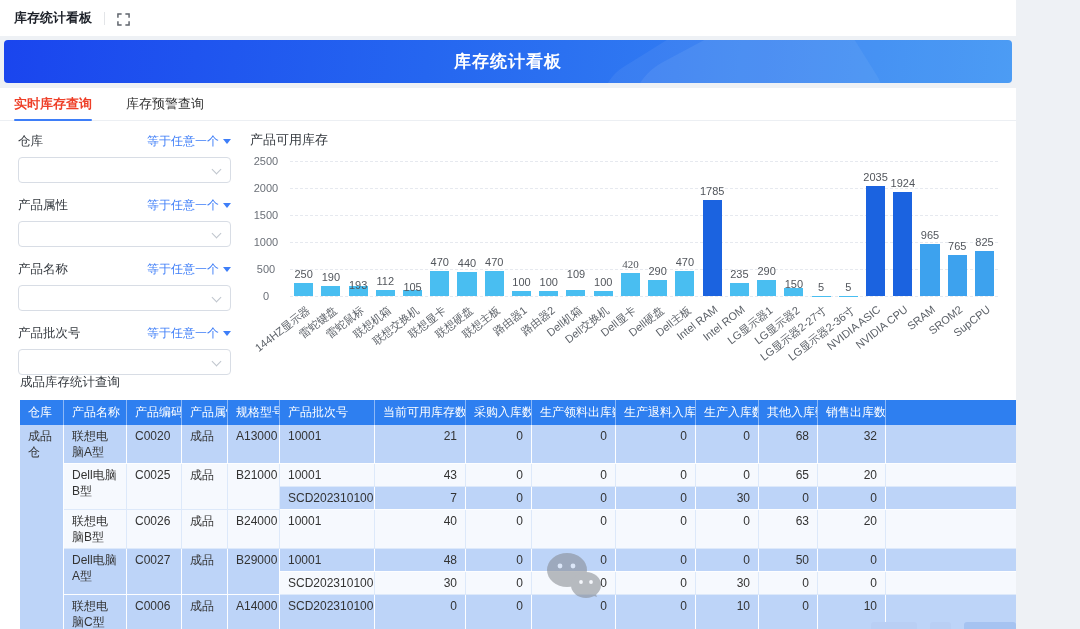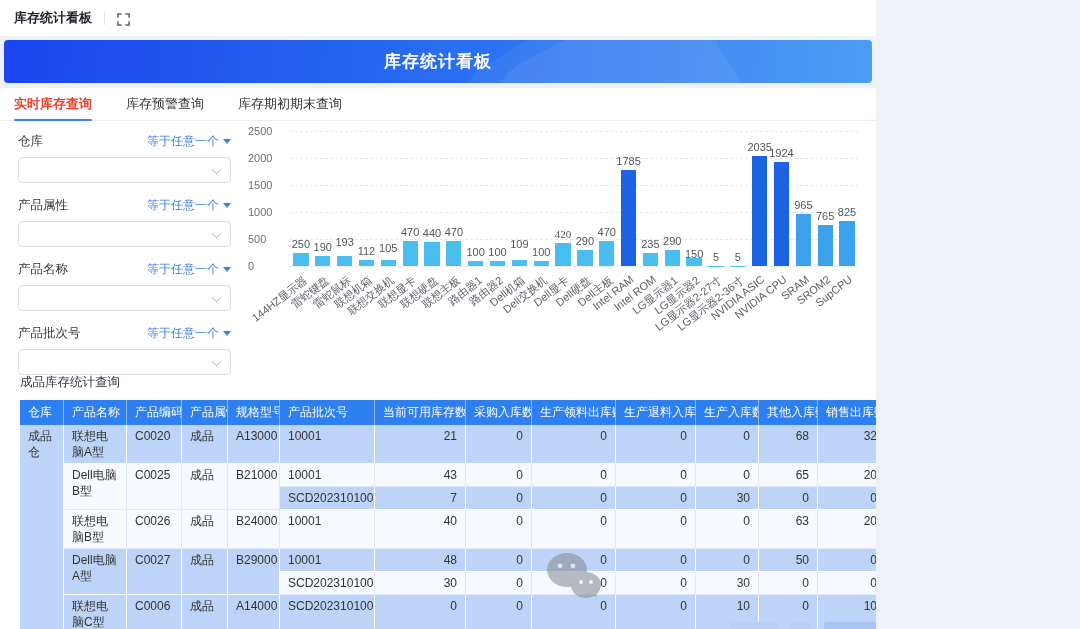--- a/index.html
+++ b/index.html
@@ -1,18 +1,18 @@
 <!DOCTYPE html>
 <html><head>
 <meta charset="utf-8">
 <style>
   * { margin:0; padding:0; box-sizing:border-box; }
   html,body { width:1080px; height:629px; }
   body { font-family:"Liberation Sans","DejaVu Sans",sans-serif; background:#eef1f5; overflow:hidden; }
-  .page { position:relative; width:876px; height:629px; overflow:hidden; background:#eef1f5; }
+  .page { position:relative; width:1016px; height:629px; overflow:hidden; background:#eef1f5; }
 
   
   .topbar { height:36px; background:#fff; display:flex; align-items:center; padding:0 10px 0 14px; }
   .topbar-title { font-size:13px; font-weight:bold; color:#1d2129; }
   .topbar-divider { width:1px; height:13px; background:#e3e5e8; margin:0 12px; }
   .fs-icon { width:13px; height:13px; display:inline-block; }
   .topbar-right { margin-left:auto; display:flex; align-items:center; gap:3px; }
   .btn-green { background:#21b985; color:#fff; font-size:12px; border:none; border-radius:4px; height:25px; padding:0 11px; cursor:pointer; }
   .btn-green-stub { background:#21b985; width:9px; height:25px; border-radius:4px 0 0 4px; }
 
@@ -45,21 +45,21 @@
   .filter-op { font-size:12px; color:#3e7ef8; cursor:pointer; display:flex; align-items:center; gap:4px; }
   .tri-down { width:0; height:0; border-left:4px solid transparent; border-right:4px solid transparent; border-top:5px solid #3e7ef8; }
   .select-box { position:relative; height:26px; border:1px solid #d8dde5; border-radius:4px; background:#fff; cursor:pointer; }
   .chev { position:absolute; right:10px; top:8px; width:7px; height:7px; border-right:1.5px solid #bfc5cd; border-bottom:1.5px solid #bfc5cd; transform:rotate(45deg); }
 
   
   .chart { flex:1; padding:10px 18px 0 0; position:relative; }
   .chart-title { font-size:13px; color:#33383e; margin-bottom:12px; }
   .plot { position:relative; margin-left:40px; height:135px; }
   .gridline { position:absolute; left:0; right:0; height:0; border-top:1px dashed #e6e9ef; }
-  .ytick { position:absolute; left:-42px; width:36px; text-align:left; font-size:11px; color:#6b7078; transform:translateY(-6px); }
+  .ytick { position:absolute; left:-42px; width:36px; text-align:center; font-size:11px; color:#6b7078; transform:translateY(-6px); }
   .bars { position:absolute; left:0; right:0; top:0; bottom:0; display:flex; align-items:flex-end; }
   .slot { flex:1; position:relative; height:100%; display:flex; align-items:flex-end; justify-content:center; }
   .bar { width:70%; border-radius:0; }
   .bar-val { position:absolute; width:200%; left:-50%; text-align:center; font-size:11px; color:#52565c; }
   .xlab { position:absolute; top:calc(100% + 7px); right:50%; transform-origin:100% 0; transform:rotate(-38deg);
           font-size:11px; color:#5c6168; white-space:nowrap; }
 
   
   .table-section { padding:0 0 0 20px; }
   .table-title { font-size:12.5px; color:#33383e; margin:8px 0 9px 0; }
@@ -110,21 +110,20 @@
       <div class="streak2"></div>
       <span class="banner-title">库存统计看板</span>
     </div>
   </div>
 
   <div class="card">
 
     <div class="tabbar">
       <div class="tab active">实时库存查询</div>
       <div class="tab">库存预警查询</div>
-      <div class="tab">库存期初期末查询</div>
     </div>
 
     <div class="content-row">
 
       <div class="filters">
         <div class="filter-block">
           <div class="filter-head">
             <span class="filter-label">仓库</span>
             <span class="filter-op">
                 <span>等于任意一个</span>
@@ -167,20 +166,21 @@
                 <span class="tri-down"></span>
               </span>
           </div>
           <div class="select-box">
               <span class="chev"></span>
             </div>
         </div>
       </div>
 
       <div class="chart">
+        <div class="chart-title">产品可用库存</div>
         <div class="plot">
           <div class="gridline" style="top: 0px;"></div>
             <div class="ytick" style="top: 0px;">2500</div>
             <div class="gridline" style="top: 27px;"></div>
             <div class="ytick" style="top: 27px;">2000</div>
             <div class="gridline" style="top: 54px;"></div>
             <div class="ytick" style="top: 54px;">1500</div>
             <div class="gridline" style="top: 81px;"></div>
             <div class="ytick" style="top: 81px;">1000</div>
             <div class="gridline" style="top: 108px;"></div>
@@ -193,31 +193,31 @@
                 <div class="bar-val" style="bottom: 16.5px;">250</div>
                 <div class="xlab">144HZ显示器</div>
               </div>
               <div class="slot">
                 <div class="bar" style="height: 10.26px; background: rgb(73, 190, 241);"></div>
                 <div class="bar-val" style="bottom: 13.26px;">190</div>
                 <div class="xlab">雷蛇键盘</div>
               </div>
               <div class="slot">
                 <div class="bar" style="height: 10.422px; background: rgb(73, 190, 241);"></div>
-                <div class="bar-val" style="bottom: 18px; margin-top: 34px;">193</div>
+                <div class="bar-val" style="bottom: 5px; margin-top: 34px;">193</div>
                 <div class="xlab">雷蛇鼠标</div>
               </div>
               <div class="slot">
                 <div class="bar" style="height: 6.048px; background: rgb(73, 190, 241);"></div>
                 <div class="bar-val" style="bottom: 9.048px;">112</div>
                 <div class="xlab">联想机箱</div>
               </div>
               <div class="slot">
                 <div class="bar" style="height: 5.67px; background: rgb(73, 190, 241);"></div>
-                <div class="bar-val" style="bottom: 12px;">105</div>
+                <div class="bar-val" style="bottom: 3px;">105</div>
                 <div class="xlab">联想交换机</div>
               </div>
               <div class="slot">
                 <div class="bar" style="height: 25.38px; background: rgb(73, 190, 241);"></div>
                 <div class="bar-val" style="bottom: 28.38px;">470</div>
                 <div class="xlab">联想显卡</div>
               </div>
               <div class="slot">
                 <div class="bar" style="height: 23.76px; background: rgb(73, 190, 241);"></div>
                 <div class="bar-val" style="bottom: 26.76px;">440</div>

